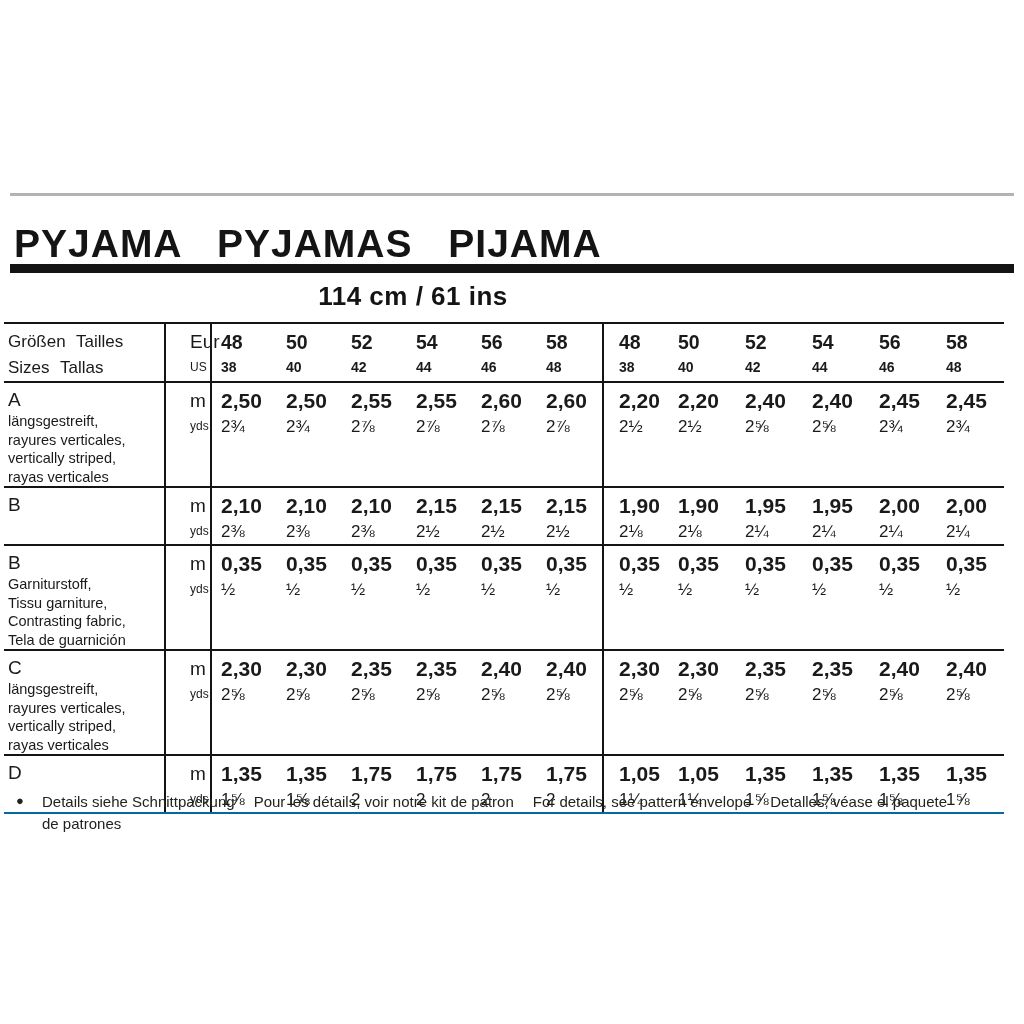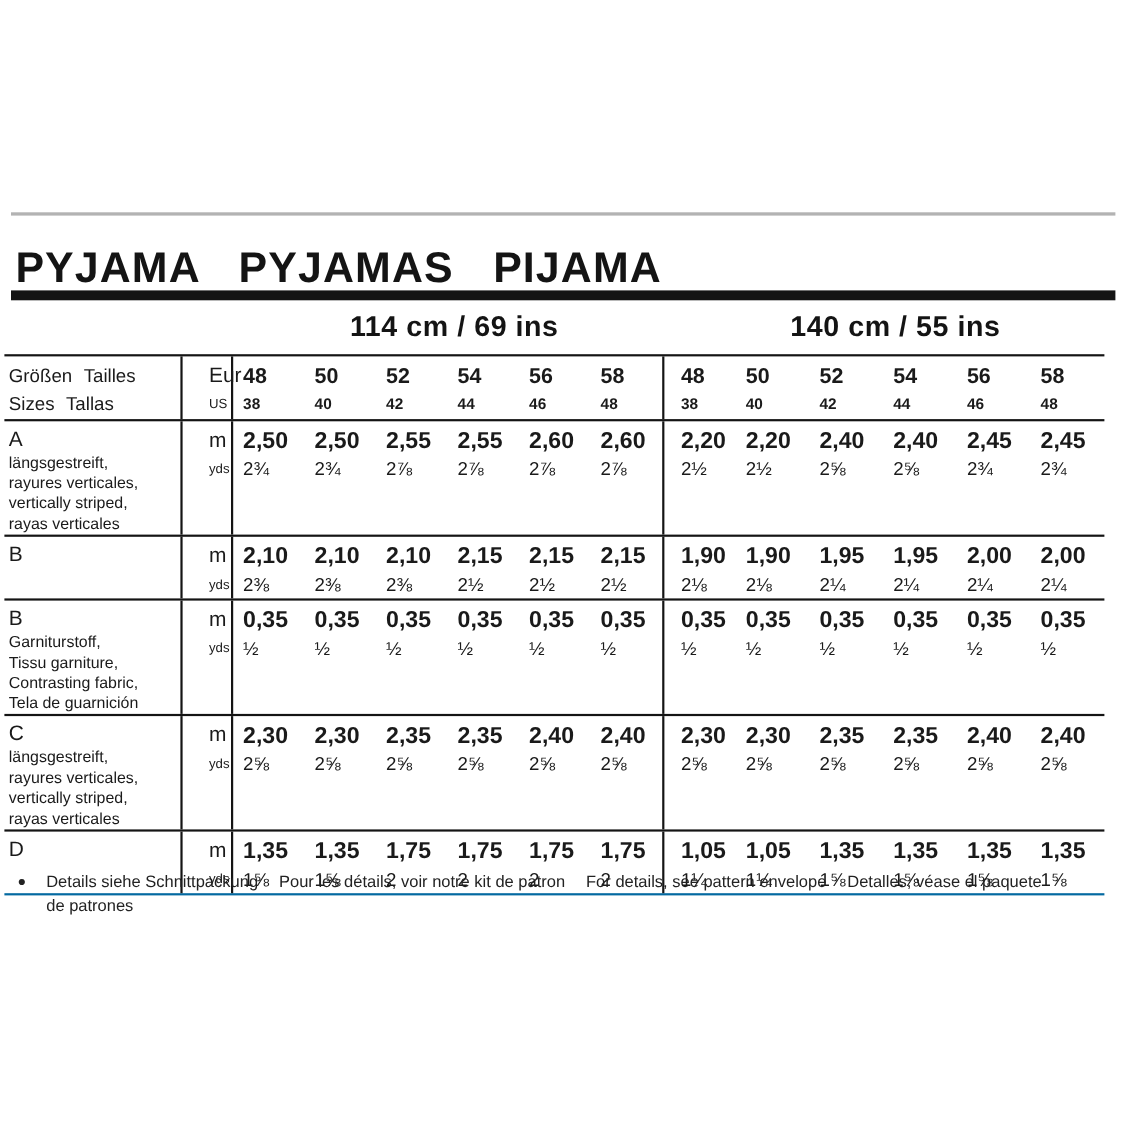--- a/index.html
+++ b/index.html
@@ -73,22 +73,21 @@
 </head>
 <body>
 
 <div class="top-rule"></div>
 
 <h1 class="title">PYJAMA  PYJAMAS  PIJAMA</h1>
 
 <div class="black-bar"></div>
 
 <div class="width-headers">
-  <div class="wh left">114 cm / 69 ins</div>
-  <div class="wh right">140 cm / 55 ins</div>
+  <div class="wh left">114 cm / 61 ins</div>
 </div>
 
 <div class="yardage-table" id="yardage-table">
     <div class="trow" style="min-height: 58px;">
       <div class="cell label-cell">
         <div class="hdr-line">Größen Tailles</div>
         <div class="hdr-line">Sizes Tallas</div>
       </div>
       <div class="cell unit-cell">
         <div class="eur-line">Eur</div>

